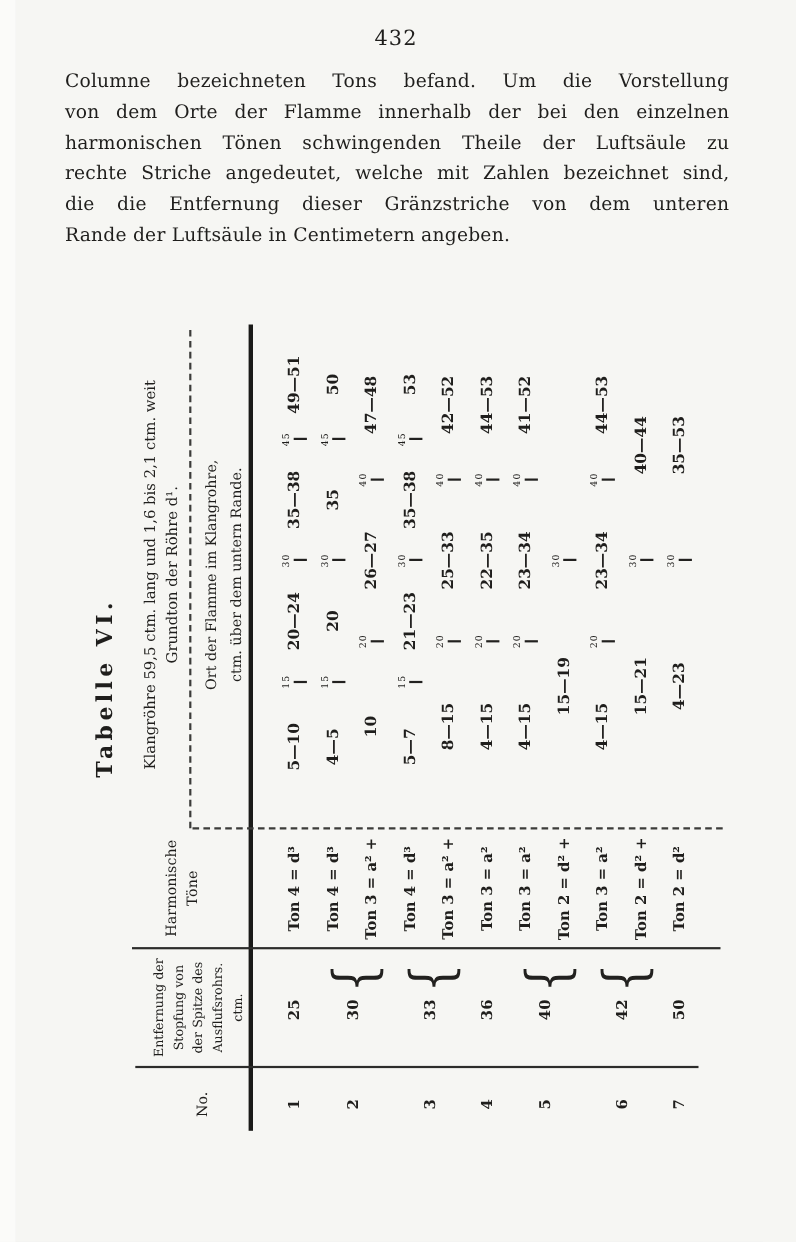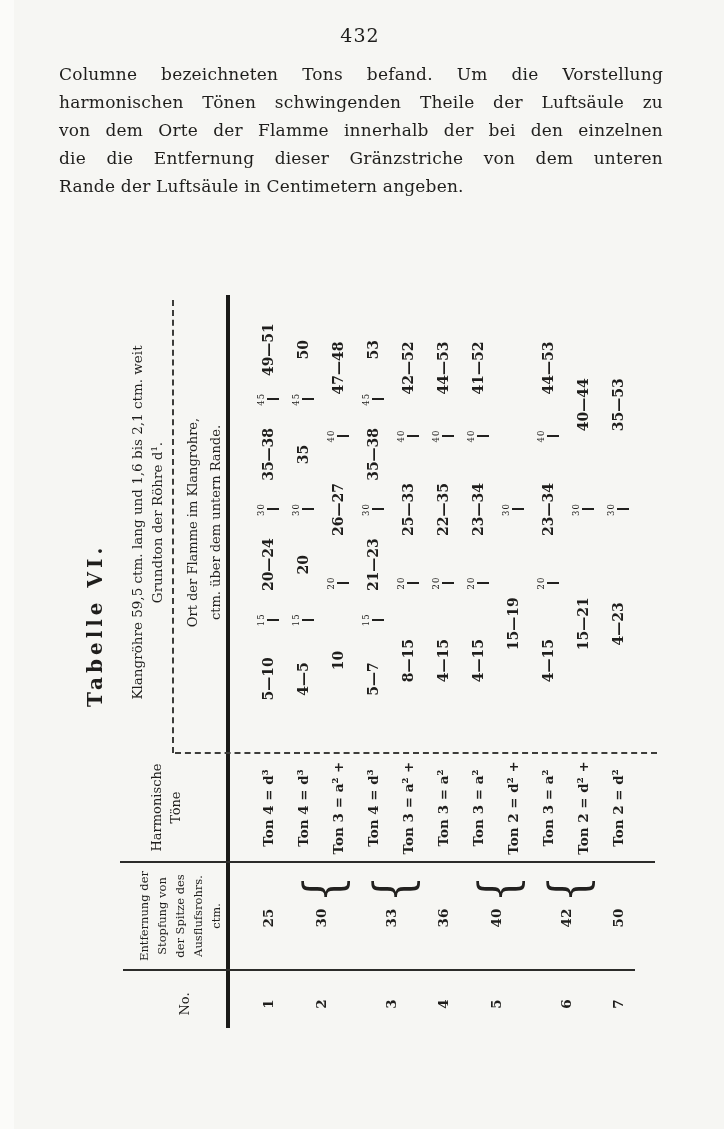--- a/index.html
+++ b/index.html
@@ -59,22 +59,23 @@
 </style>
 </head>
 <body>
 
 <div class="page">
 
   <div class="page-number">432</div>
 
   <div class="paragraph" id="paragraph">
       <div class="pline">Columne bezeichneten Tons befand.  Um die Vorstellung</div>
+      <div class="pline">von dem Orte der Flamme innerhalb der bei den einzelnen</div>
       <div class="pline">harmonischen Tönen schwingenden Theile der Luftsäule zu</div>
-      <div class="pline">von dem Orte der Flamme innerhalb der bei den einzelnen</div>
+      <div class="pline">rechte Striche angedeutet, welche mit Zahlen bezeichnet sind,</div>
       <div class="pline">die die Entfernung dieser Gränzstriche von dem unteren</div>
       <div class="pline last">Rande der Luftsäule in Centimetern angeben.</div>
     </div>
 
   <div class="rot" id="rot">
     <div class="abs caption">Tabelle VI.</div>
 
     <div class="abs rule-thick"></div>
     <div class="abs vline-no"></div>
     <div class="abs vline-ent"></div>

